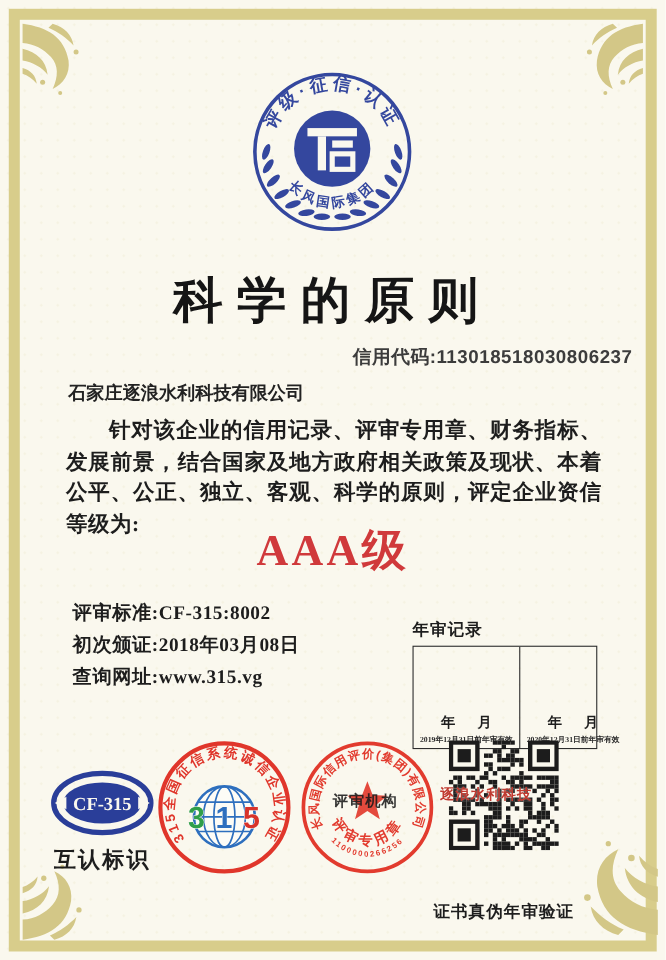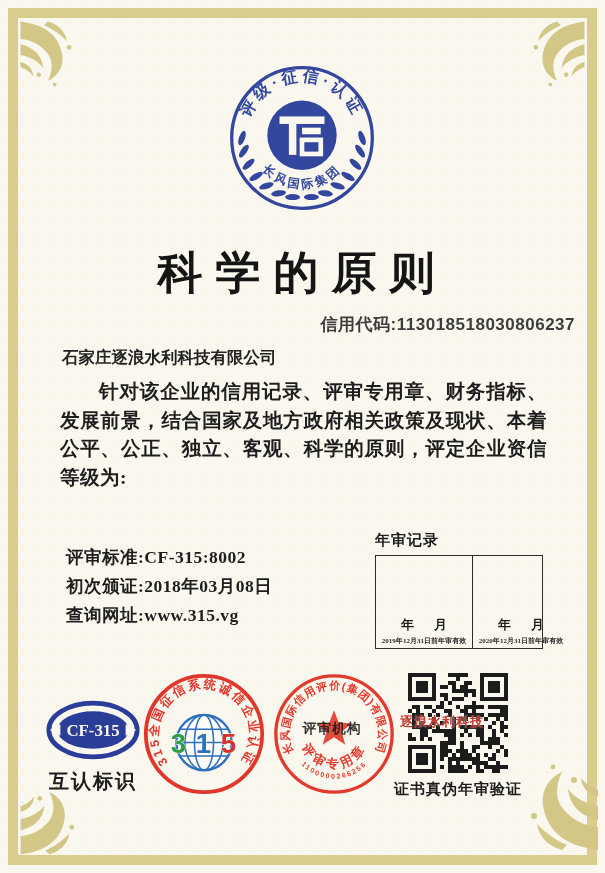--- a/index.html
+++ b/index.html
@@ -50,21 +50,21 @@
     color:#D0393B;letter-spacing:3px;
   }
   .fields{
     position:absolute;left:66px;top:543px;
     font-family:"Liberation Serif", serif;font-weight:bold;color:#1d1d1d;
     font-size:17.5px;line-height:29px;letter-spacing:.5px;
   }
   .annual{position:absolute;left:375px;top:531px;width:168px;}
   .annual .annual-title{
     font-family:"Liberation Serif", serif;font-weight:bold;font-size:15px;color:#1d1d1d;
-    margin-bottom:5px;letter-spacing:1px;
+    margin-bottom:5px;letter-spacing:1px;margin-top:32px;
   }
   .annual .annual-box{
     width:166px;height:92px;border:1.5px solid #2c2c2c;display:flex;background:transparent;
   }
   .annual .cell{
     flex:1;display:flex;flex-direction:column;justify-content:flex-end;align-items:center;
     padding-bottom:2px;
   }
   .annual .cell:first-child{border-right:1.5px solid #2c2c2c;}
   .annual .ym{
@@ -89,21 +89,21 @@
   .seal svg{display:block;width:100%;height:100%;}
 
   .qr-wrap{position:absolute;left:408px;top:673px;width:100px;height:100px;}
   .qr-wrap svg{display:block;width:100%;height:100%;}
   .qr-overlay{
     position:absolute;left:-8px;top:40px;width:116px;text-align:left;
     color:#C03A30;font-weight:bold;font-size:13px;letter-spacing:1px;
     text-shadow:0 0 2px rgba(255,255,255,.55);
   }
   .qr-caption{
-    position:absolute;left:392px;top:780px;width:132px;text-align:center;
+    position:absolute;left:392px;top:820px;width:132px;text-align:center;
     font-family:"Liberation Serif", serif;font-weight:bold;font-size:15px;color:#1d1d1d;
     letter-spacing:1px;
   }
 </style>
 </head>
 <body>
 
 <div class="certificate">
 
   <div class="gold-frame"></div>
@@ -182,20 +182,21 @@
   </div>
 
   <div class="title">科学的原则</div>
 
   <div class="credit-code">信用代码:113018518030806237</div>
 
   <div class="company">石家庄逐浪水利科技有限公司</div>
 
   <div class="body-par">针对该企业的信用记录、评审专用章、财务指标、发展前景，结合国家及地方政府相关政策及现状、本着公平、公正、独立、客观、科学的原则，评定企业资信等级为:</div>
 
+  <div class="rating">AAA级</div>
 
   <div class="fields">
     <div>评审标准:CF-315:8002</div>
     <div>初次颁证:2018年03月08日</div>
     <div>查询网址:www.315.vg</div>
   </div>
 
   <div class="annual">
     <div class="annual-title">年审记录</div>
     <div class="annual-box">

